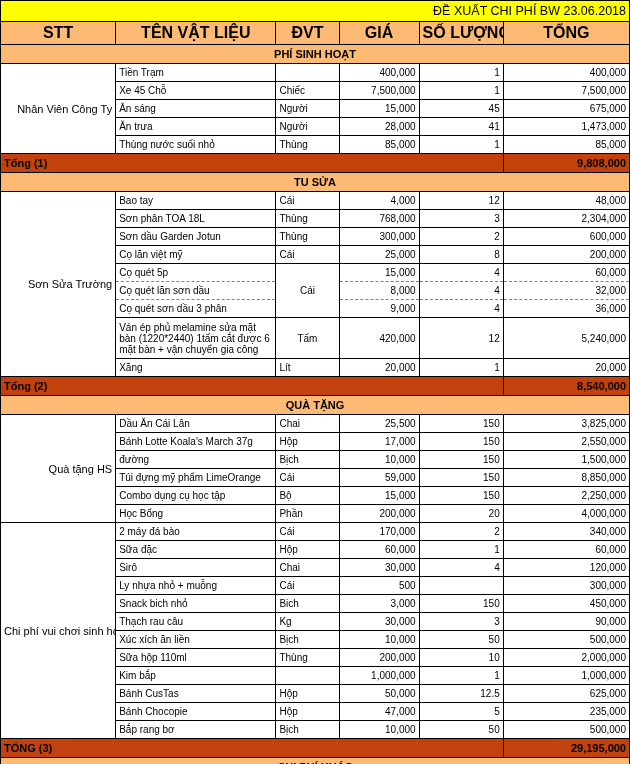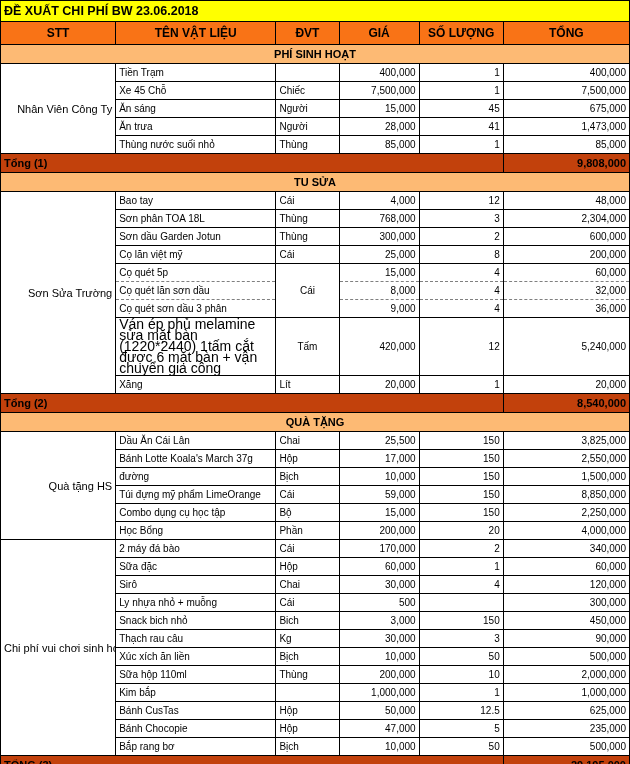--- a/index.html
+++ b/index.html
@@ -24,31 +24,31 @@
   td{
     border:1px solid #000000;
     padding:1px 3px;
     height:15px;
     vertical-align:middle;
     overflow:hidden;
     white-space:nowrap;
   }
   .title-row td{
     background:#ffff00;
-    text-align:left;
-    font-weight:bold;
+    text-align:right;
+    font-weight:normal;
     font-size:12.5px;
     height:18px;
     border:1px solid #000;
   }
   .head-row td{
-    background:#f97316;
+    background:#fdba74;
     text-align:center;
     font-weight:bold;
-    font-size:12px;
+    font-size:16px;
     height:20px;
   }
   .section-row td{
     background:#fdba74;
     text-align:center;
     font-weight:bold;
     font-size:11px;
     height:16px;
   }
   .total-row td{
@@ -59,21 +59,21 @@
   }
   .c{text-align:center;}
   .r{text-align:right;}
   .l{text-align:left;}
   .grp{
     text-align:right;
     vertical-align:middle;
     font-size:11px;
   }
   .nm{font-size:10px;margin-left:17px;}
-  .wrapcell{white-space:normal;line-height:11px;font-size:14px;}
+  .wrapcell{white-space:normal;line-height:11px;font-size:10px;}
   .dashed-b{border-bottom:1px dashed #808080;}
   .dashed-t{border-top:1px dashed #808080;}
 </style>
 </head>
 <body>
 
 <div id="sheet">
 <table>
   <colgroup>
     <col style="width:115px">

